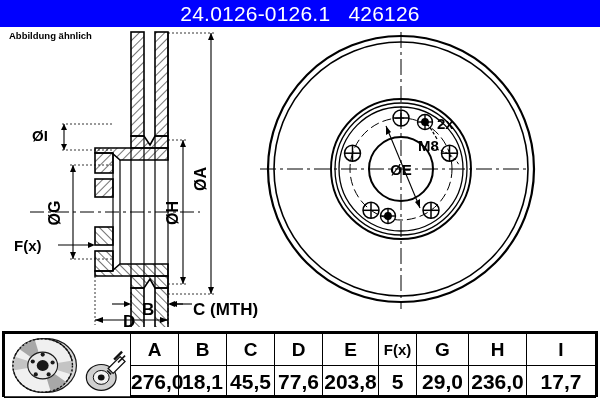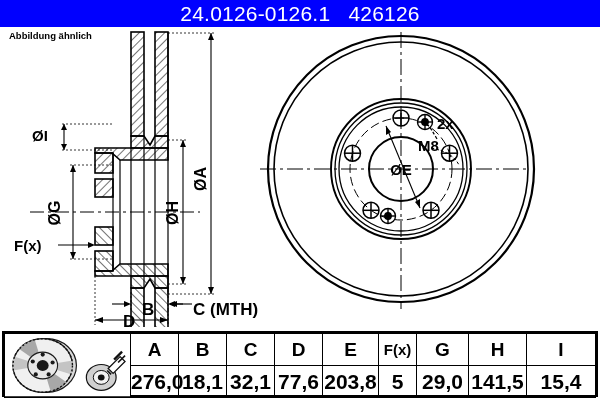--- a/index.html
+++ b/index.html
@@ -321,25 +321,25 @@
           <td class="hdr">D</td>
           <td class="hdr">E</td>
           <td class="hdr hdr-fx">F(x)</td>
           <td class="hdr">G</td>
           <td class="hdr">H</td>
           <td class="hdr">I</td>
         </tr>
         <tr>
           <td class="val">276,0</td>
           <td class="val">18,1</td>
-          <td class="val">32,1</td>
+          <td class="val">45,5</td>
           <td class="val">77,6</td>
           <td class="val">203,8</td>
           <td class="val">5</td>
           <td class="val">29,0</td>
-          <td class="val">141,5</td>
-          <td class="val">15,4</td>
+          <td class="val">236,0</td>
+          <td class="val">17,7</td>
         </tr>
       </tbody>
     </table>
   </div>
 
 </div>
 
 </body></html>

